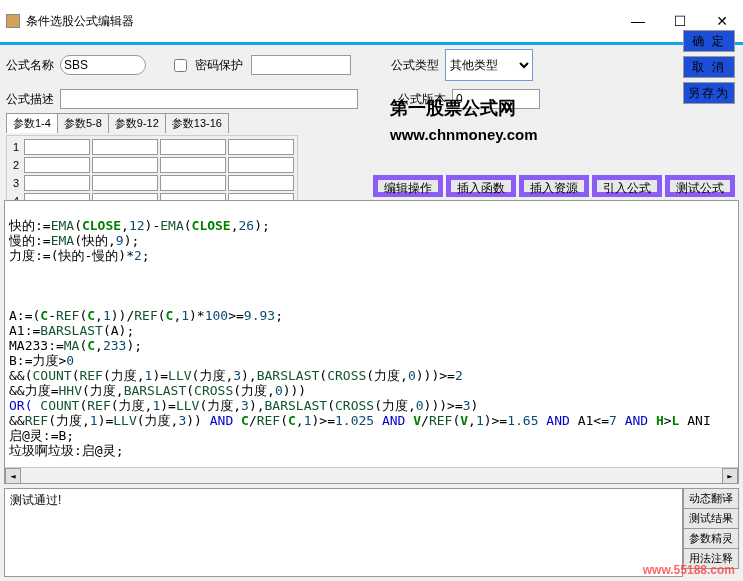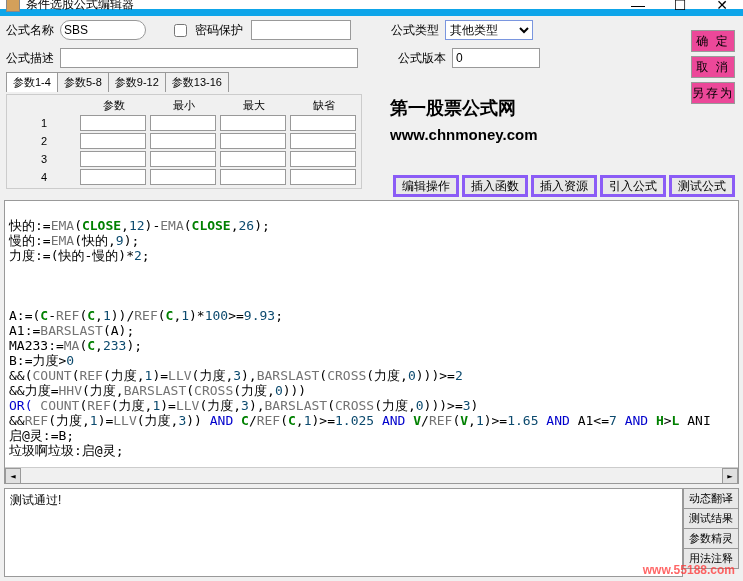--- a/index.html
+++ b/index.html
@@ -1,50 +1,50 @@
 <!DOCTYPE html>
 <html><head>
 <meta charset="utf-8">
 <style>
 * { box-sizing: border-box; margin: 0; padding: 0; }
 body { font-family: "Microsoft YaHei", SimSun, sans-serif; font-size: 12px; background: #f0f0f0; width: 743px; height: 581px; overflow: hidden; }
-.titlebar { height: 16px; background: #fff; border-bottom: 7px solid #0ea5e9; display: flex; align-items: center; padding-left: 6px; }
+.titlebar { height: 45px; background: #fff; border-bottom: 3px solid #0ea5e9; display: flex; align-items: center; padding-left: 6px; }
 .titlebar-icon { width: 14px; height: 14px; background: #d4a05a; margin-right: 6px; border: 1px solid #888; }
 .title-text { flex: 1; font-size: 12px; }
 .winbtns { display: flex; }
 .winbtn { width: 42px; height: 28px; display: flex; align-items: center; justify-content: center; font-size: 14px; cursor: pointer; }
 
 .toprow { display: flex; padding: 4px 6px; gap: 4px; align-items: center; }
 .toprow .lbl { font-size: 12px; width: 50px; }
 .input-s { border: 1px solid #999; background: #fff; height: 20px; padding: 0 3px; font-size: 12px; }
 .chklbl { margin-left: 4px; }
-.select { border: 1px solid #7a96df; height: 20px; width: 88px; background: #fff; font-size: 12px; }
+.select { border: 1px solid #7a96df; height: 32px; width: 88px; background: #fff; font-size: 12px; }
 .rightbtns { position: absolute; right: 8px; top: 30px; display: flex; flex-direction: column; gap: 4px; }
-.btn { border: 1px solid #999; background: #ec4899; height: 22px; width: 44px; font-size: 12px; cursor: pointer; letter-spacing: 2px; }
-.btn2 { border: 3px solid #8b5cf6; background: #e8e8e8; height: 22px; padding: 0 6px; font-size: 12px; cursor: pointer; }
+.btn { border: 1px solid #999; background: #1d4ed8; height: 22px; width: 52px; font-size: 12px; cursor: pointer; letter-spacing: 2px; }
+.btn2 { border: 5px solid #8b5cf6; background: #e8e8e8; height: 22px; padding: 0 6px; font-size: 12px; cursor: pointer; }
 
 .tabs { display: flex; padding-left: 6px; }
 .tab { border: 1px solid #999; border-bottom: none; padding: 2px 6px; background: #f0f0f0; font-size: 11px; cursor: pointer; margin-right: -1px; }
 .tab.active { background: #fff; }
 
 .paramgrid { margin: 2px 6px; border: 1px solid #ccc; background: #f0f0f0; padding: 2px; display: inline-block; }
 .paramgrid table { border-collapse: collapse; }
 .paramgrid th { font-weight: normal; font-size: 11px; width: 70px; padding: 1px; }
 .paramgrid td { padding: 1px; }
 .paramgrid td.rownum { width: 14px; text-align: center; font-size: 11px; }
 .paramcell { border: 1px solid #999; background: #fff; width: 66px; height: 16px; display: block; }
 
 .midright { position: absolute; left: 390px; top: 96px; }
 .wm1 { font-size: 18px; font-weight: bold; }
 .wm2 { font-size: 15px; font-weight: bold; margin-top: 6px; }
 
 .toolbar { display: flex; gap: 3px; position: absolute; right: 8px; top: 175px; }
 
 .editor { position: absolute; top: 200px; left: 4px; right: 4px; height: 284px; border: 1px solid #999; background: #fff; font-family: "NSimSun", "SimSun", monospace; font-size: 13px; padding: 2px 4px; white-space: pre; overflow: auto; line-height: 15px; }
-.editor .fn { color: #737373; }
+.editor .fn { color: #14532d; }
 .editor .kw { color: #008000; font-weight: bold; }
 .editor .num { color: #0c4a6e; }
 .editor .id { color: #0000cc; }
 .editor .assign { color: #000; }
 
 .scrollbar-h { position: absolute; bottom: 0; left: 0; right: 0; height: 16px; background: #f0f0f0; border-top: 1px solid #ccc; display: flex; }
 .sbtn { width: 16px; height: 16px; border: 1px solid #999; background: #e0e0e0; display: flex; align-items: center; justify-content: center; font-size: 9px; }
 .strack { flex: 1; }
 
 .bottom { position: absolute; top: 488px; left: 4px; right: 4px; bottom: 4px; display: flex; }
@@ -97,27 +97,20 @@
 <div class="tabs">
   <div class="tab active">参数1-4</div>
   <div class="tab">参数5-8</div>
   <div class="tab">参数9-12</div>
   <div class="tab">参数13-16</div>
 </div>
 
 <div class="paramgrid">
   <table>
     <tbody>
-        <tr>
-          <th></th>
-          <th>参数</th>
-          <th>最小</th>
-          <th>最大</th>
-          <th>缺省</th>
-        </tr>
     <tr>
           <td class="rownum">1</td>
           <td>
             <input class="paramcell" style="">
           </td>
           <td>
             <input class="paramcell" style="">
           </td>
           <td>
             <input class="paramcell" style="">

